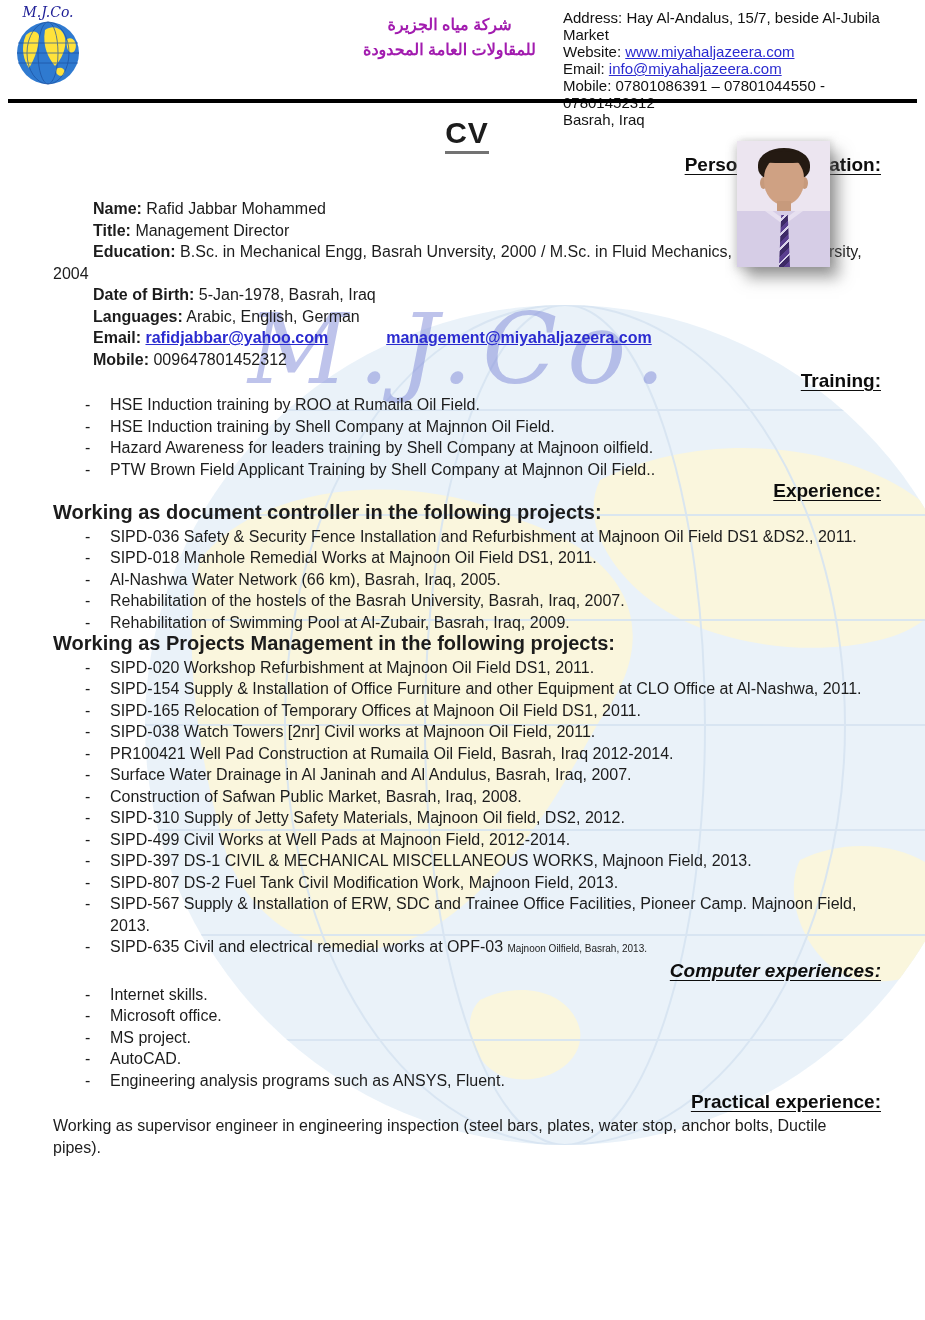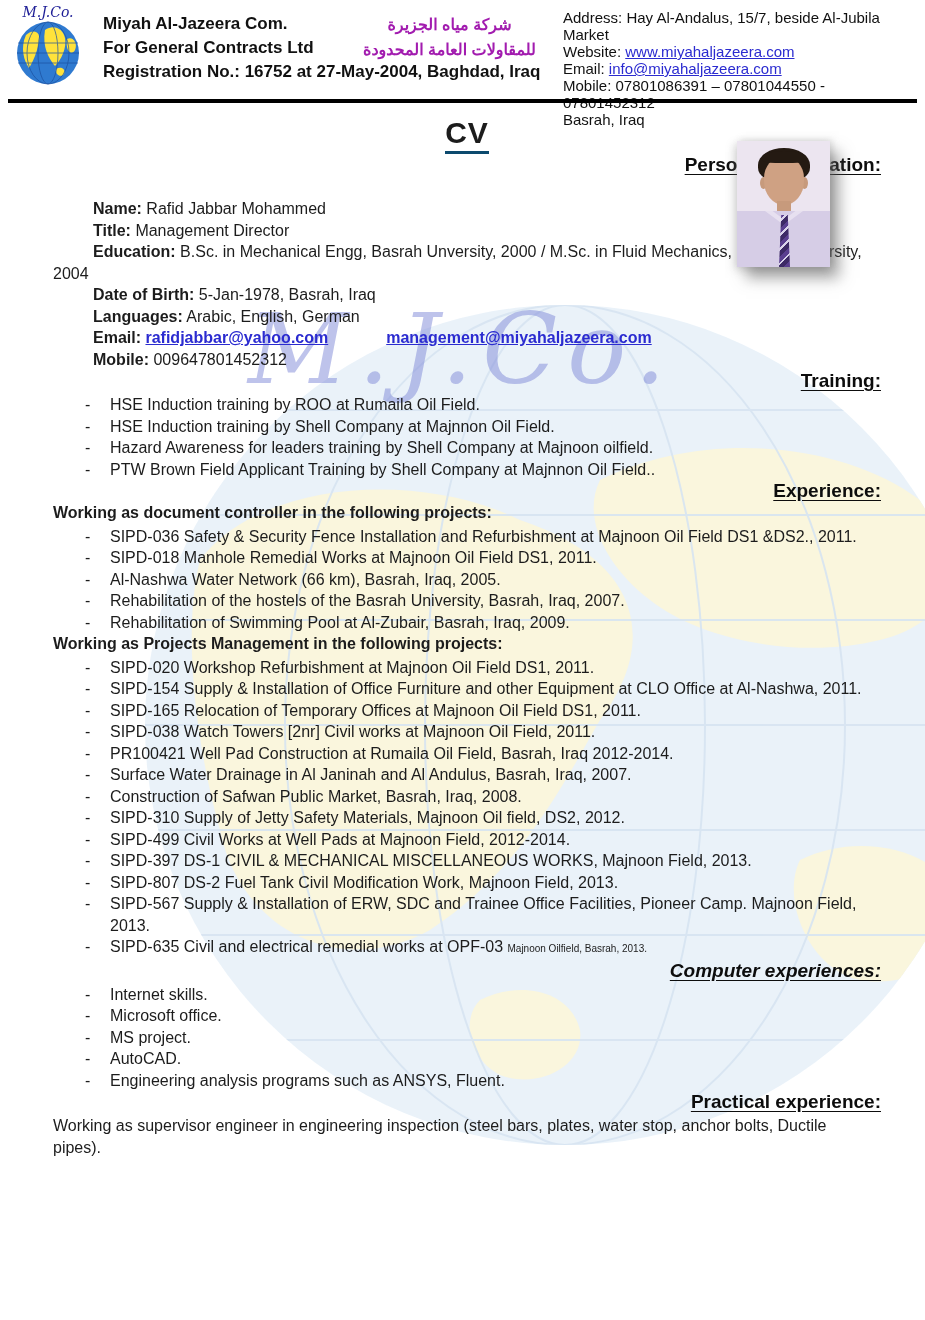--- a/index.html
+++ b/index.html
@@ -41,37 +41,37 @@
   .photo .shirt{position:absolute;left:0;top:70px;width:93px;height:56px;background:#d6cde6;}
   .photo .collar{position:absolute;left:28px;top:70px;width:38px;height:14px;background:#e7e0f0;clip-path:polygon(0 0,50% 100%,100% 0,80% 0,50% 60%,20% 0);}
   .photo .tie{
     position:absolute;left:42px;top:74px;width:11px;height:52px;
     background:repeating-linear-gradient(135deg,#5a3f8f 0 4px,#d9d3ea 4px 6px,#3d2a66 6px 10px);
     clip-path:polygon(20% 0,80% 0,100% 100%,0 100%);
   }
   
   .content{position:absolute;left:53px;top:116px;width:828px;z-index:1;}
   .cv-title{text-align:center;margin:0 0 0 0;}
-  .cv-title span{display:inline-block;font-size:30px;font-weight:bold;border-bottom:3px solid #0c4a6e;padding-bottom:1px;letter-spacing:1px;}
+  .cv-title span{display:inline-block;font-size:30px;font-weight:bold;border-bottom:3px solid #737373;padding-bottom:1px;letter-spacing:1px;}
   h2.sec{
     font-size:19px;font-weight:bold;color:#0d0d0d;margin:0;
     text-decoration:underline;text-underline-offset:3px;text-align:right;
   }
   .sec-personal{margin-top:33px;}
   .fields{margin-top:22px;}
   .field{font-size:16px;line-height:21.5px;}
   .lbl{font-weight:bold;margin-left:40px;}
   .field .link{font-weight:bold;}
   .email-gap{display:inline-block;width:58px;}
   .sec-training{margin-top:3px;}
   ul.dash{list-style:none;margin:2px 0 0 0;padding:0 0 0 32px;}
   ul.dash li{position:relative;padding-left:25px;font-size:16px;line-height:21.5px;}
   ul.dash li::before{content:"-";position:absolute;left:0;top:0;}
   .sec-exp{margin-top:4px;}
-  .subhead{font-size:16px;font-weight:bold;line-height:21.5px;margin:0;}
+  .subhead{font-size:20px;font-weight:bold;line-height:21.5px;margin:0;}
   .small-tail{font-size:10px;}
   .sec-comp{margin-top:30px;font-style:italic;}
   .sec-prac{margin-top:7px;}
   .para{font-size:16px;line-height:21.5px;margin:2px 0 0 0;width:792px;}
 </style>
 </head>
 <body>
 
 <svg class="globe-bg" width="925" height="1320" viewBox="0 0 925 1320">
   <defs>
@@ -115,25 +115,20 @@
     </g>
     <g stroke="#1b4f9e" stroke-width="1" fill="none" opacity="0.7">
       <ellipse cx="40" cy="50" rx="10" ry="31"></ellipse>
       <ellipse cx="40" cy="50" rx="21" ry="31"></ellipse>
       <line x1="10" y1="40" x2="70" y2="40"></line>
       <line x1="9" y1="50" x2="71" y2="50"></line>
       <line x1="10" y1="60" x2="70" y2="60"></line>
     </g>
   </svg>
 
-  <div class="company-block">
-    <div class="company-line">Miyah Al-Jazeera Com.</div>
-    <div class="company-line">For General Contracts Ltd</div>
-    <div class="company-line">Registration No.: 16752 at 27-May-2004, Baghdad, Iraq</div>
-  </div>
 
   <div class="arabic-block">
     <div>شركة مياه الجزيرة</div>
     <div>للمقاولات العامة المحدودة</div>
   </div>
 
   <div class="contact-block">
     <div><span class="lbl-n">Address: </span><span>Hay Al-Andalus, 15/7, beside Al-Jubila Market</span></div>
     <div><span>Website: </span><a href="#" class="link">www.miyahaljazeera.com</a></div>
     <div><span>Email: </span><a href="#" class="link">info@miyahaljazeera.com</a></div>

